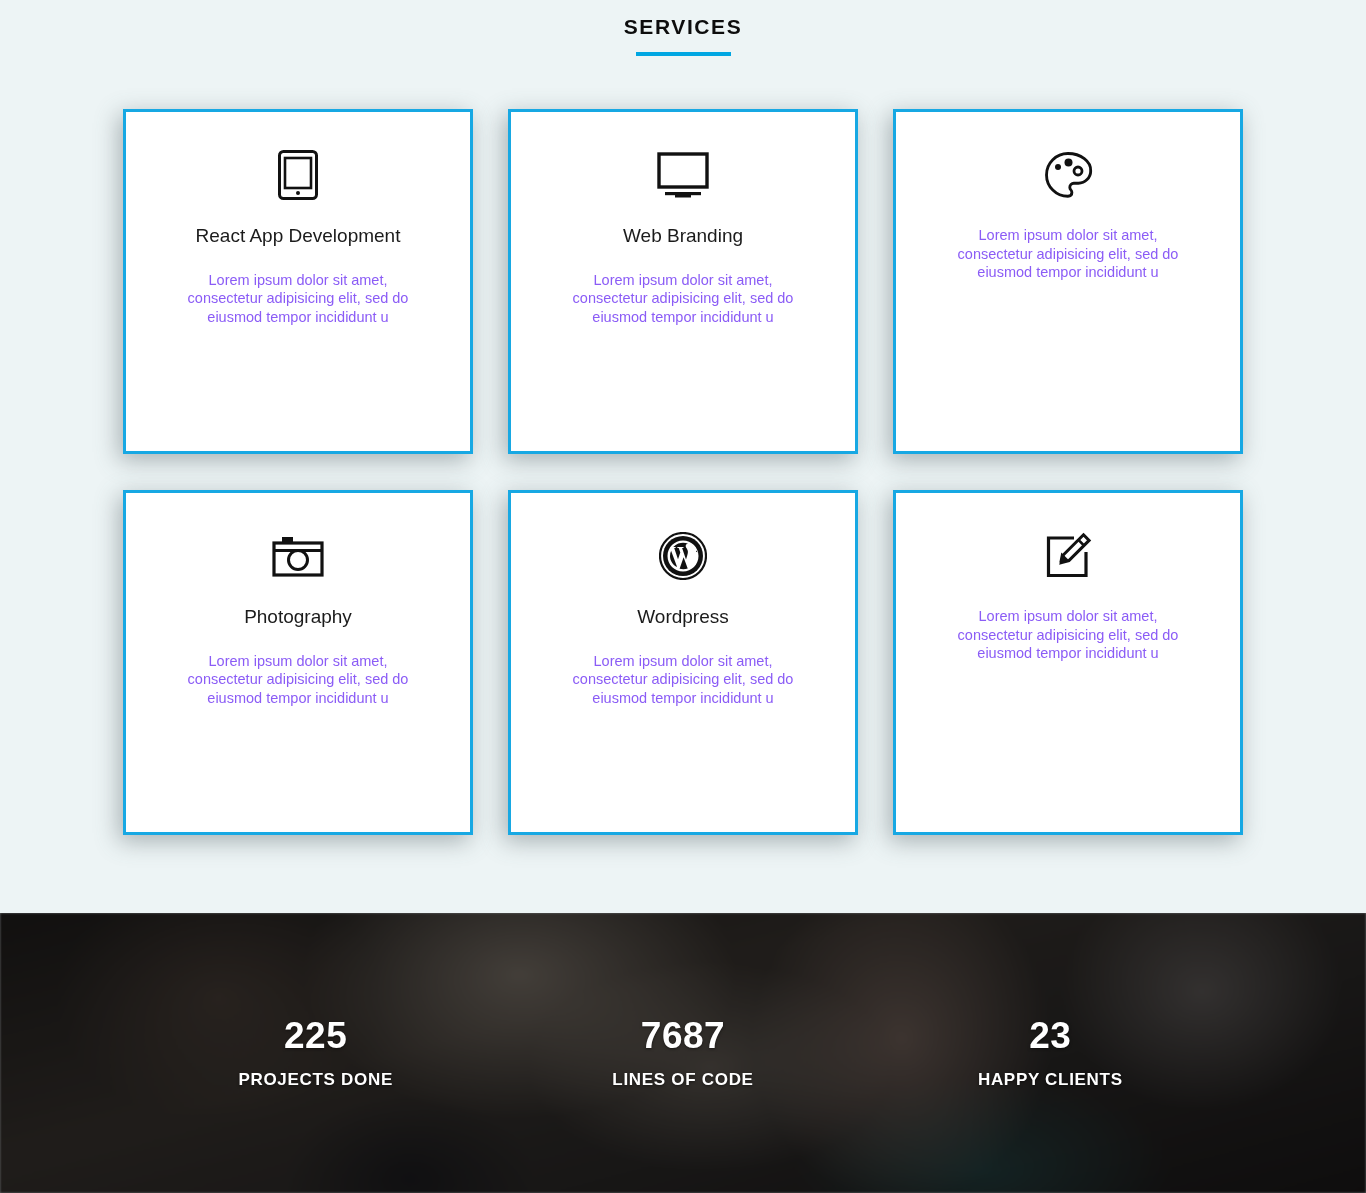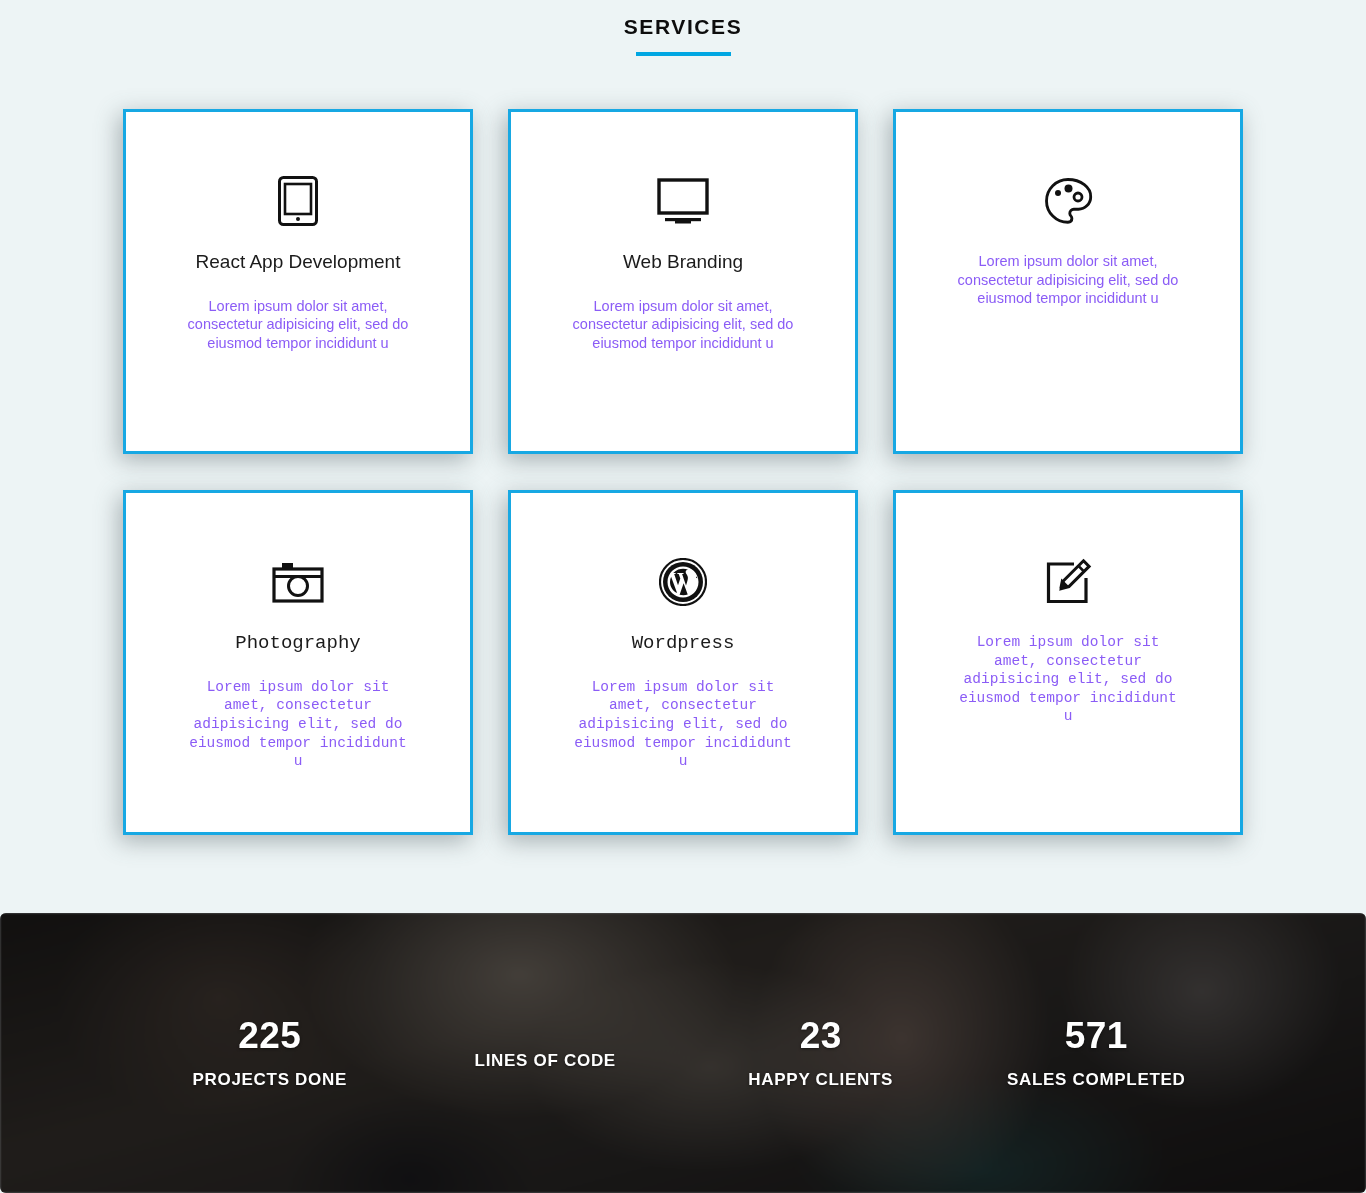--- a/index.html
+++ b/index.html
@@ -38,29 +38,29 @@
   
   .cards-wrap {
     width: 1120px;
     margin: 0 auto;
     padding-top: 53px;
   }
   .cards-row {
     display: flex;
     justify-content: space-between;
   }
-  .cards-row + .cards-row { margin-top: 36px; font-family: Liberation Mono, monospace; }
+  .cards-row + .cards-row { margin-top: 36px; }
 
   .card {
     width: 350px;
     height: 345px;
     background: #ffffff;
     border: 3px solid #17a8e3;
     box-shadow: -4px 6px 22px rgba(80, 95, 100, 0.45);
-    padding-top: 61px;
+    padding-top: 35px;
     text-align: center;
     position: relative;
   }
 
   .card-icon {
     height: 56px;
     display: flex;
     align-items: center;
     justify-content: center;
     color: #111111;
@@ -85,21 +85,20 @@
   }
 
   
   .stats {
     position: absolute;
     left: 0;
     top: 913px;
     width: 1366px;
     height: 280px;
     overflow: hidden;
-    border-radius: 6px;
   }
   .stats-photo {
     position: absolute;
     inset: 0;
     background-color: #2b2520;
     background-image:
       radial-gradient(ellipse 230px 180px at 16% 30%, rgba(150,120,100,0.30), rgba(0,0,0,0) 70%),
       radial-gradient(ellipse 300px 200px at 38% 22%, rgba(215,200,180,0.55), rgba(0,0,0,0) 72%),
       radial-gradient(ellipse 260px 150px at 52% 55%, rgba(200,185,165,0.40), rgba(0,0,0,0) 70%),
       radial-gradient(ellipse 220px 240px at 66% 45%, rgba(225,185,165,0.45), rgba(0,0,0,0) 68%),
@@ -240,27 +239,24 @@
   <div class="stats-photo"></div>
   <div class="stats-overlay"></div>
   <div class="stats-inner">
 
     <div class="stat">
       <div class="stat-value">225</div>
       <div class="stat-label">PROJECTS DONE</div>
     </div>
 
     <div class="stat">
+      <div class="stat-value">7687</div>
       <div class="stat-label">LINES OF CODE</div>
     </div>
 
     <div class="stat">
       <div class="stat-value">23</div>
       <div class="stat-label">HAPPY CLIENTS</div>
     </div>
 
-    <div class="stat">
-      <div class="stat-value">571</div>
-      <div class="stat-label">SALES COMPLETED</div>
-    </div>
 
   </div>
 </div>
 
 </body></html>

